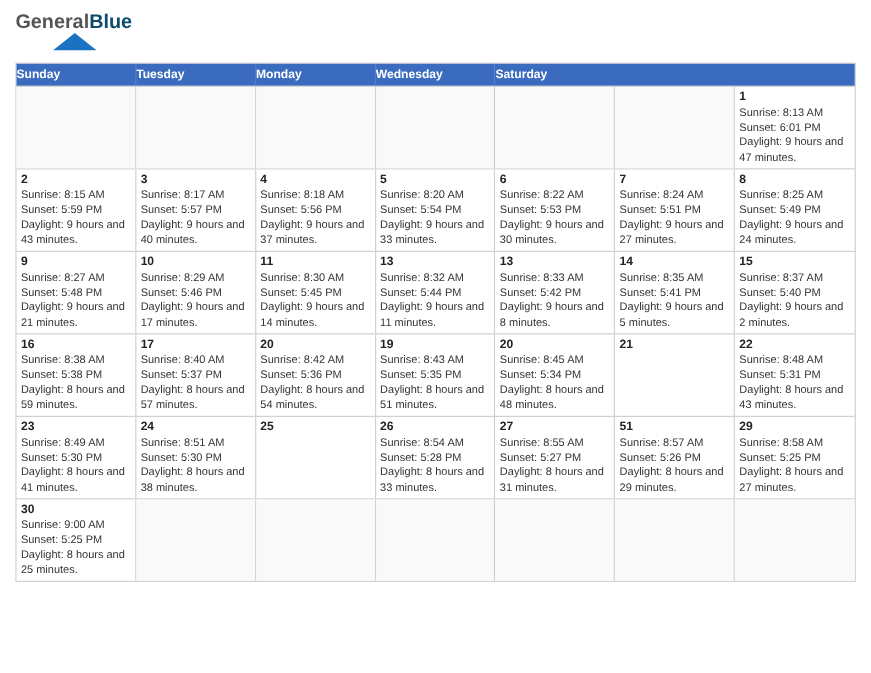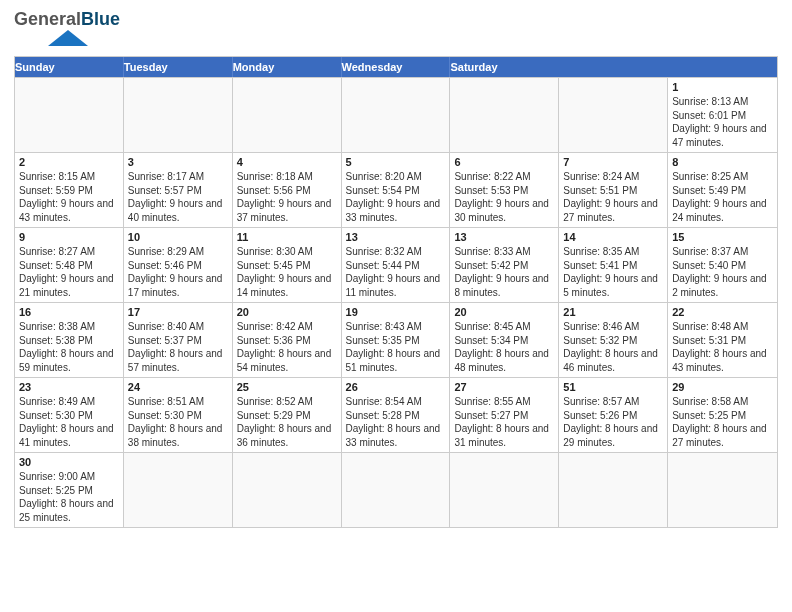--- a/index.html
+++ b/index.html
@@ -281,24 +281,20 @@
           </div>
           <div class="cal-cell">
             <span class="day-num">20</span>
             <div class="cell-info">Sunrise: 8:45 AM
 Sunset: 5:34 PM
 Daylight: 8 hours
 and 48 minutes.</div>
           </div>
           <div class="cal-cell">
             <span class="day-num">21</span>
-            <div class="cell-info">Sunrise: 8:46 AM
-Sunset: 5:32 PM
-Daylight: 8 hours
-and 46 minutes.</div>
           </div>
           <div class="cal-cell">
             <span class="day-num">22</span>
             <div class="cell-info">Sunrise: 8:48 AM
 Sunset: 5:31 PM
 Daylight: 8 hours
 and 43 minutes.</div>
           </div>
         </div>
         <div class="cal-row">
@@ -311,24 +307,20 @@
           </div>
           <div class="cal-cell">
             <span class="day-num">24</span>
             <div class="cell-info">Sunrise: 8:51 AM
 Sunset: 5:30 PM
 Daylight: 8 hours
 and 38 minutes.</div>
           </div>
           <div class="cal-cell">
             <span class="day-num">25</span>
-            <div class="cell-info">Sunrise: 8:52 AM
-Sunset: 5:29 PM
-Daylight: 8 hours
-and 36 minutes.</div>
           </div>
           <div class="cal-cell">
             <span class="day-num">26</span>
             <div class="cell-info">Sunrise: 8:54 AM
 Sunset: 5:28 PM
 Daylight: 8 hours
 and 33 minutes.</div>
           </div>
           <div class="cal-cell">
             <span class="day-num">27</span>

